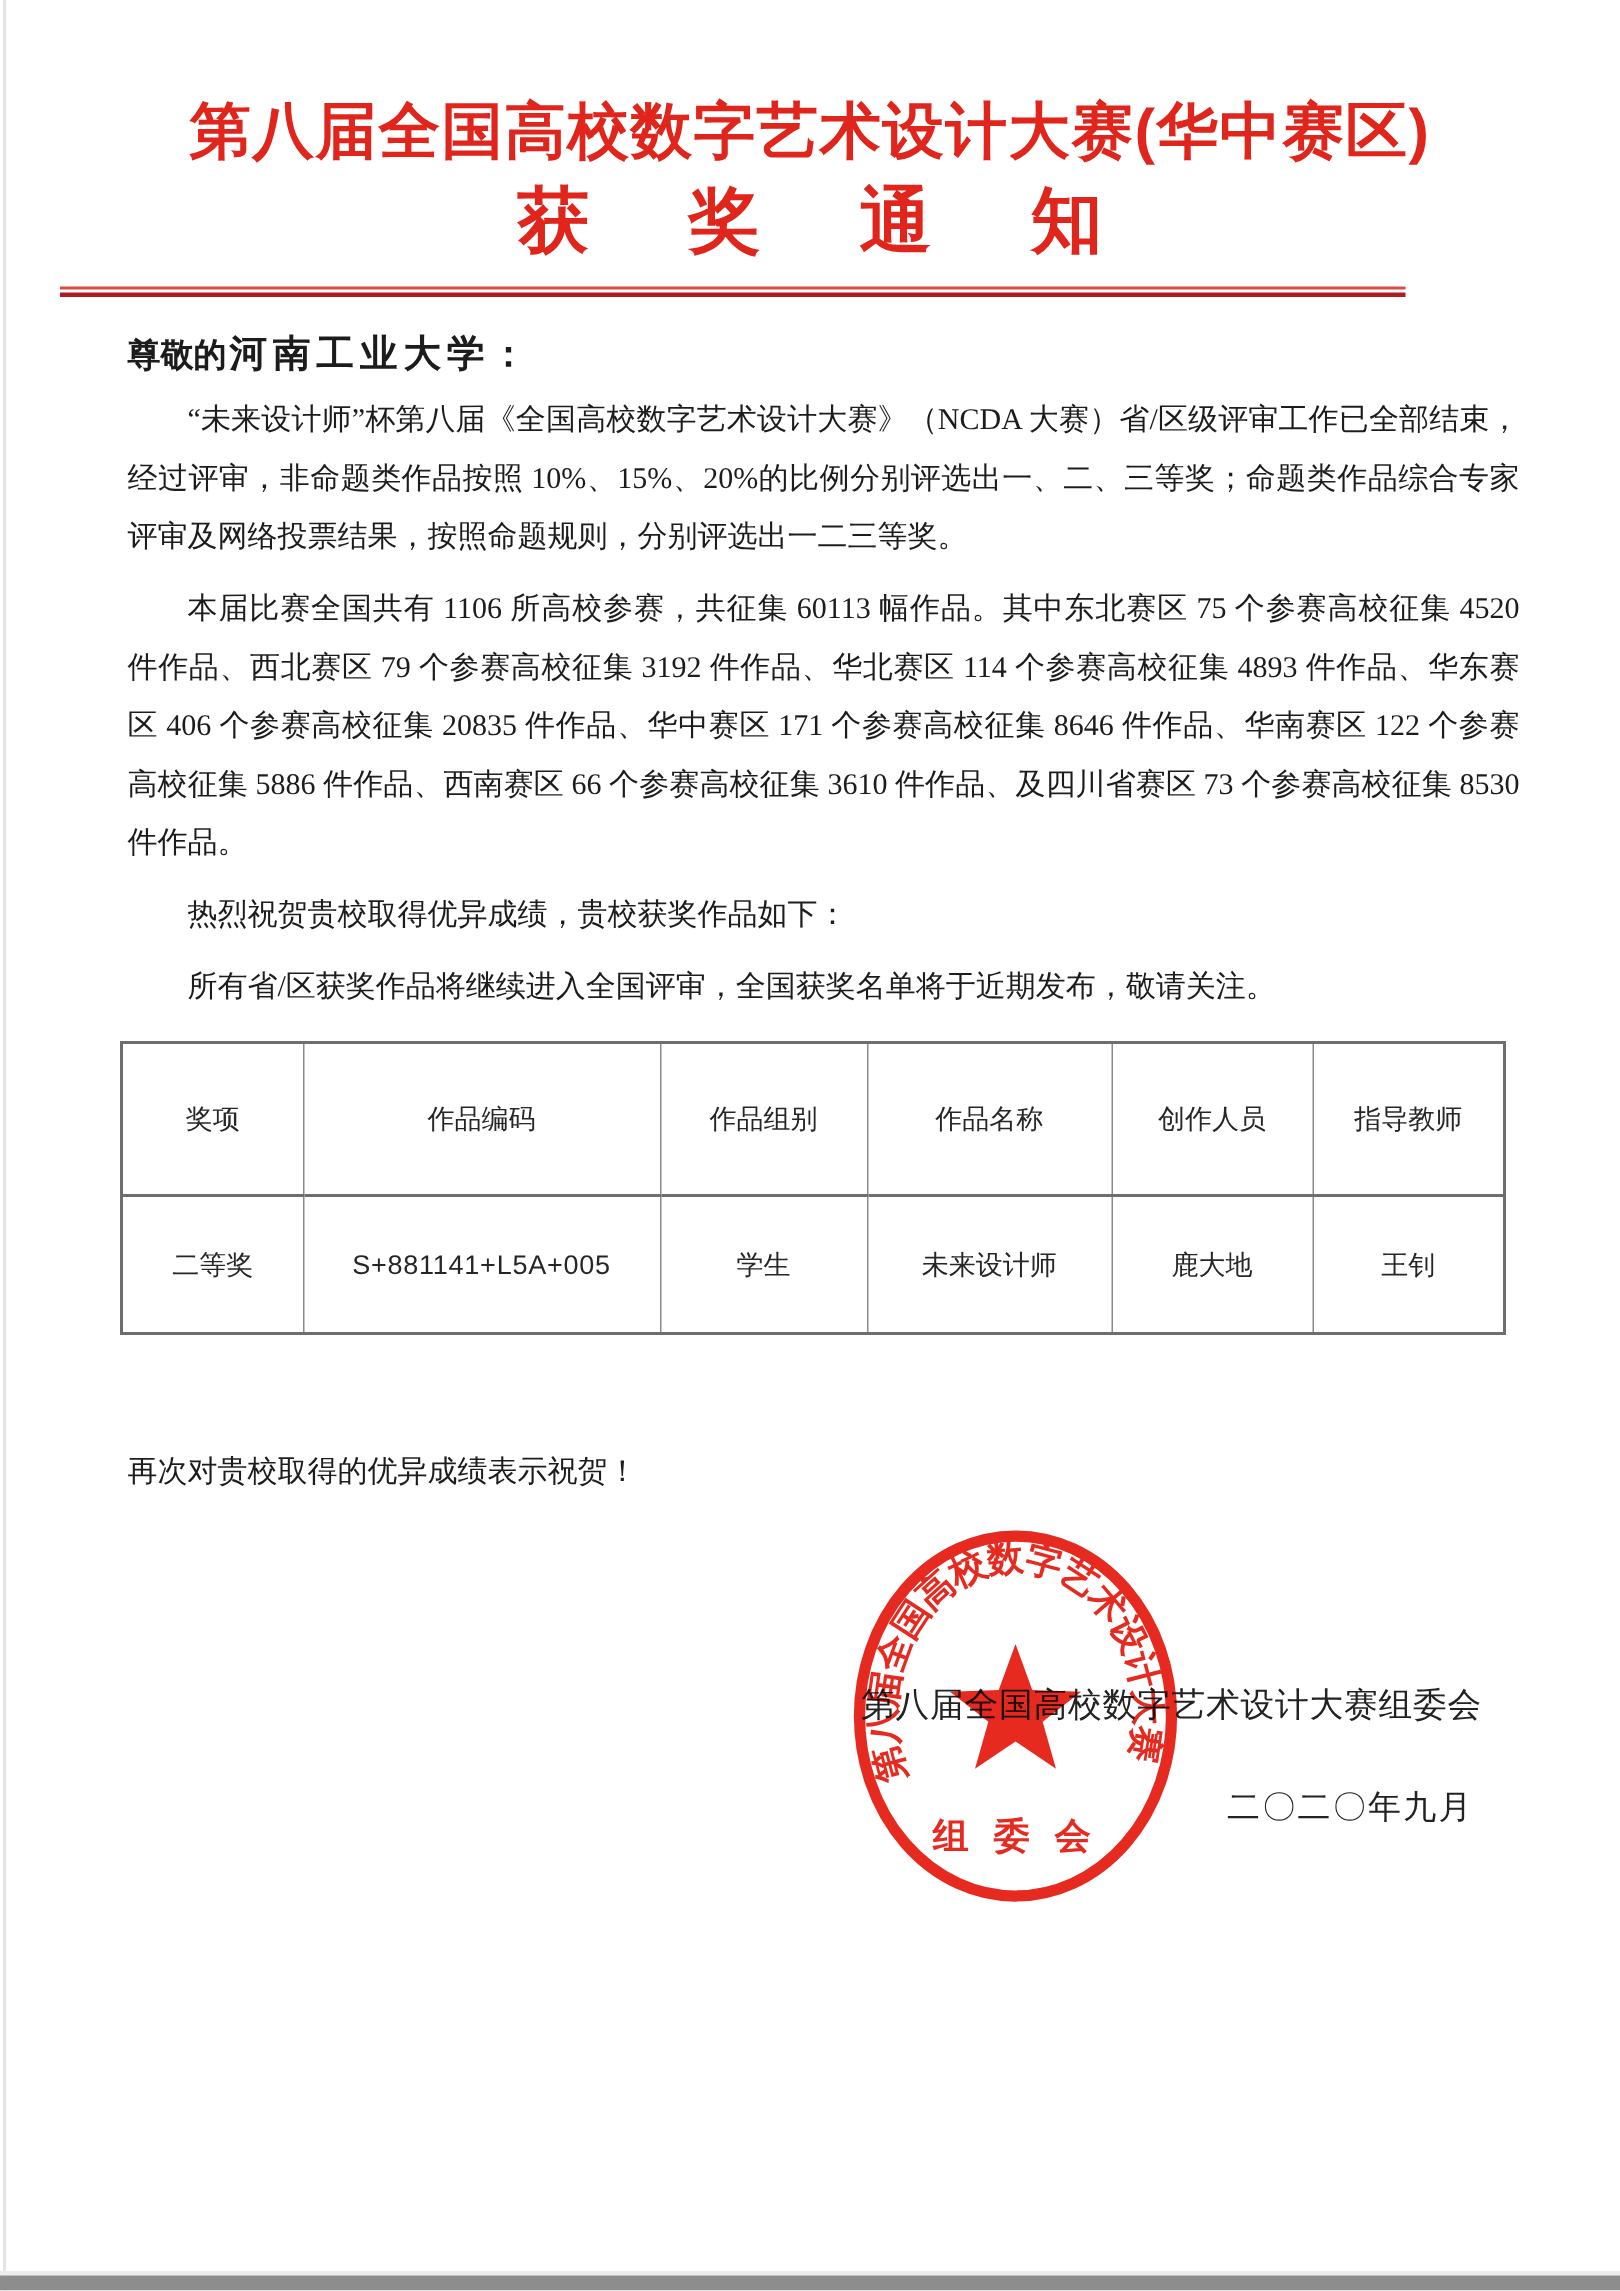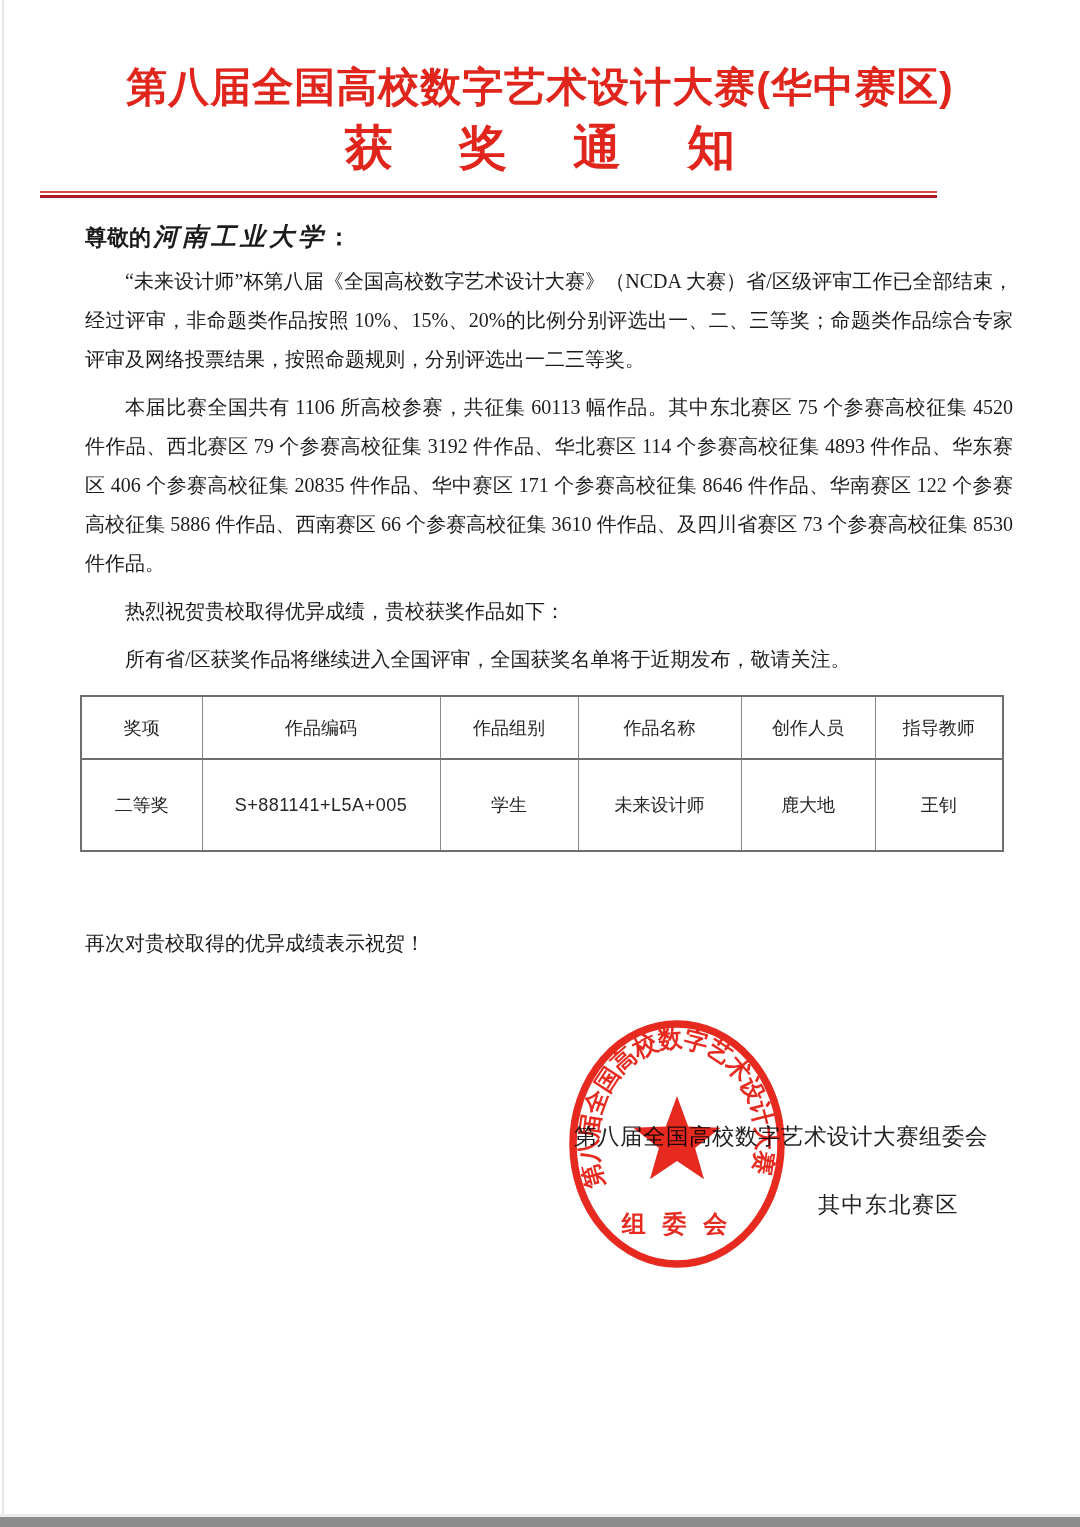--- a/index.html
+++ b/index.html
@@ -33,21 +33,21 @@
   .title-l2 { font-size: 48px; line-height: 44px; margin-top: 16px; letter-spacing: .55em; text-indent: .55em; }
   .rule {
     margin-left: 40px; margin-top: 21px; width: 897px; height: 7px;
     border-top: 2px solid #da4b44;
     border-bottom: 3px solid #ad1c22;
   }
   .content { padding: 0 67px 0 85px; }
   .salutation { margin-top: 24px; font-size: 22px; line-height: 30px; }
   .salute-prefix { font-weight: 700; }
   .salute-name {
-    font-weight: 700; font-style: italic;
+    font-weight: 700; 
     font-size: 25px; letter-spacing: 4px; padding-left: 2px;
   }
   .salute-colon { font-weight: 700; font-size: 24px; }
   .para {
     margin-top: 9px; font-size: 20px; line-height: 39px;
     text-align: justify; text-indent: 2em; color: #1c1c1c;
   }
   .para.first { }
   table.awards {
     margin-top: 16px; margin-left: -5px;
@@ -55,21 +55,21 @@
     border: 2px solid #6e6e6e;
     table-layout: fixed;
   }
   table.awards th, table.awards td {
     border: 1px solid #8a8a8a;
     text-align: center; vertical-align: middle;
     font-weight: 400; font-size: 18px; color: #262626;
     padding: 0 4px;
     overflow: hidden;
   }
-  table.awards thead tr { height: 63px; }
+  table.awards thead tr { height: 102px; }
   table.awards thead th { border-bottom: 2px solid #6e6e6e; }
   table.awards tbody tr { height: 92px; }
   td.code-cell { font-family: "Liberation Sans", "DejaVu Sans", sans-serif; font-size: 18px; letter-spacing: .5px; }
   .closing { margin-top: 72px; font-size: 20px; line-height: 39px; }
   .signature {
     position: absolute; left: 574px; top: 1121px;
     font-size: 22.5px; color: #222; letter-spacing: .5px;
     white-space: nowrap;
   }
   .date {
@@ -136,21 +136,21 @@
           <td>鹿大地</td>
           <td>王钊</td>
         </tr>
       </tbody>
     </table>
 
     <p class="closing">再次对贵校取得的优异成绩表示祝贺！</p>
   </main>
 
   <div class="signature">第八届全国高校数字艺术设计大赛组委会</div>
-  <div class="date">其中东北赛区</div>
+  <div class="date">二〇二〇年九月</div>
 
   <svg class="stamp" viewBox="0 0 234 256" xmlns="http://www.w3.org/2000/svg">
     <ellipse cx="117" cy="128" rx="104" ry="120" fill="none" stroke="#e4190f" stroke-width="7.5"></ellipse>
     <path id="stamp-arc" d="M 44.5,169 A 80,97 0 1 1 189.5,169" fill="none"></path>
     <text class="stamp-text" font-size="24" fill="#e4190f" textLength="350" lengthAdjust="spacing">
       <textPath href="#stamp-arc">第八届全国高校数字艺术设计大赛</textPath>
     </text>
     <polygon fill="#e4190f" points="117,80 128.2,110.6 160.7,111.8 135.1,131.9 144,163.2 117,145 90,163.2 98.9,131.9 73.3,111.8 105.8,110.6"></polygon>
     <text class="stamp-text" x="117" y="216" font-size="24" fill="#e4190f" text-anchor="middle" letter-spacing="5">组 委 会</text>
   </svg>

